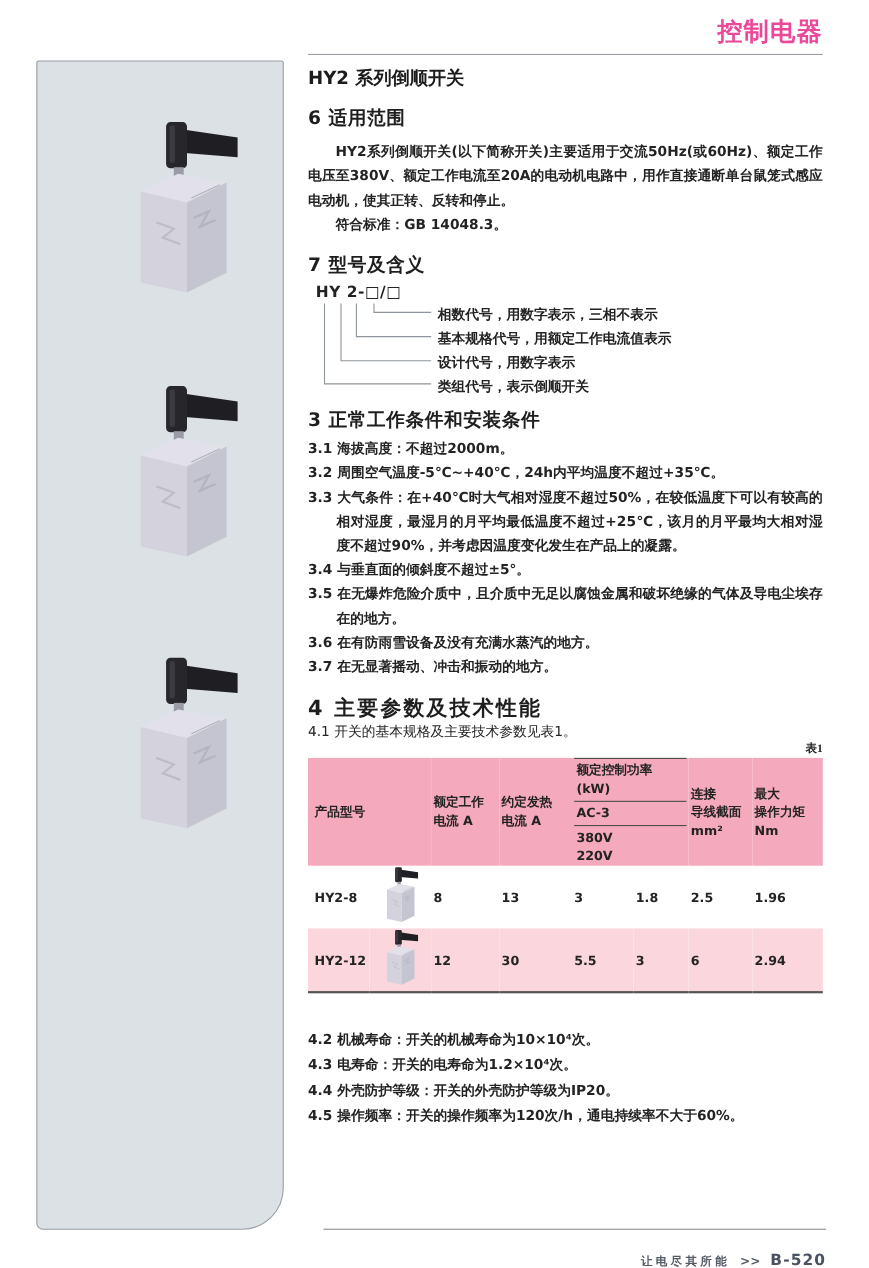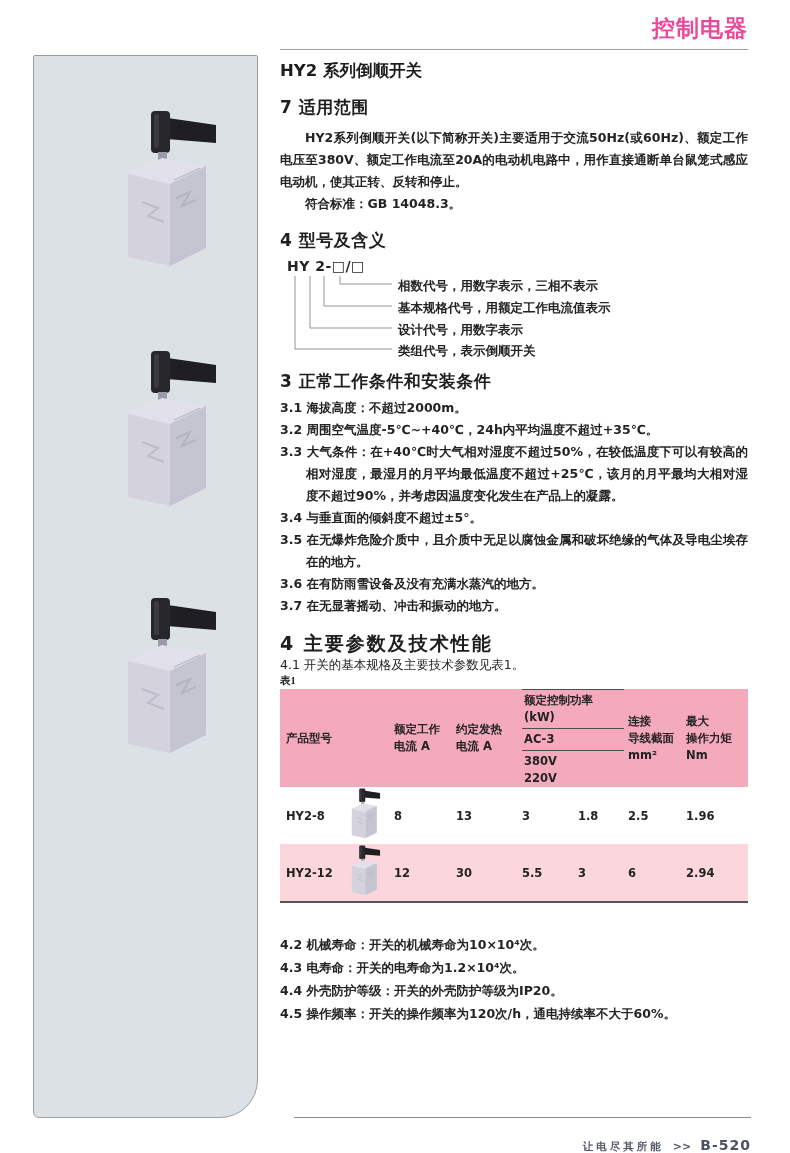--- a/index.html
+++ b/index.html
@@ -42,21 +42,21 @@
   .model-diagram { position:relative; height:102px; margin-top:6px; }
   .model-code { position:absolute; left:7px; top:0; font-size:14px; font-weight:700; letter-spacing:0.5px; }
   .connectors { position:absolute; left:0; top:0; width:468px; height:102px; }
   .dg-label { position:absolute; left:118px; font-size:12.5px; font-weight:600; white-space:nowrap; }
   .dg-1 { top:20px; } .dg-2 { top:42px; } .dg-3 { top:64px; } .dg-4 { top:85px; }
 
   .cond-list { margin-top:4px; }
   .cond-item { font-size:12.5px; font-weight:600; line-height:22px; padding-left:26px; text-indent:-26px; text-align:justify; }
 
   .intro-line { font-size:12.5px; font-weight:400; }
-  .table-tag { text-align:left; font-size:10.5px; font-weight:600; height:15px;font-family:Liberation Serif, serif; }
+  .table-tag { text-align:right; font-size:10.5px; font-weight:600; height:15px;font-family:Liberation Serif, serif; }
 
   
   table.spec { width:468px; border-collapse:collapse; table-layout:fixed; }
   .spec th, .spec td { font-size:11.5px; font-weight:600; text-align:left; vertical-align:middle; padding:0 2px; }
   .spec thead th { background:#f5a9bc; height:60px; line-height:17px; }
   .spec thead .pad { padding-left:6px; }
   .pwr-group { padding:0 4px; }
   .pwr-title { border-top:1px solid #4d4d4d; border-bottom:1px solid #4d4d4d; padding:2px 2px; }
   .pwr-sub   { border-bottom:1px solid #4d4d4d; padding:2px 2px; }
   .pwr-volts { display:flex; padding:2px 2px 0 2px;flex-direction:column; }
@@ -121,25 +121,25 @@
 </div>
 
 <div class="content">
 
   <div class="cat-title">控制电器</div>
   <div class="head-rule"></div>
 
   <div class="flow">
     <div class="doc-title">HY2 系列倒顺开关</div>
 
-    <div class="h2">7 适用范围</div>
+    <div class="h2">6 适用范围</div>
     <div class="para indent">HY2系列倒顺开关(以下简称开关)主要适用于交流50Hz(或60Hz)、额定工作电压至380V、额定工作电流至20A的电动机电路中，用作直接通断单台鼠笼式感应电动机，使其正转、反转和停止。</div>
     <div class="para indent" style="margin-top:0;">符合标准：GB 14048.3。</div>
 
-    <div class="h2">4 型号及含义</div>
+    <div class="h2">7 型号及含义</div>
     <div class="model-diagram">
       <div class="model-code">HY 2-□/□</div>
       <svg class="connectors" viewBox="0 0 468 102">
         <polyline points="60,18 60,26 112,26" fill="none" stroke="#8f959c" stroke-width="1"></polyline>
         <polyline points="44,18 44,48 112,48" fill="none" stroke="#8f959c" stroke-width="1"></polyline>
         <polyline points="30,18 30,70 112,70" fill="none" stroke="#8f959c" stroke-width="1"></polyline>
         <polyline points="15,18 15,91 112,91" fill="none" stroke="#8f959c" stroke-width="1"></polyline>
       </svg>
       <div class="dg-label dg-1">相数代号，用数字表示，三相不表示</div>
       <div class="dg-label dg-2">基本规格代号，用额定工作电流值表示</div>

